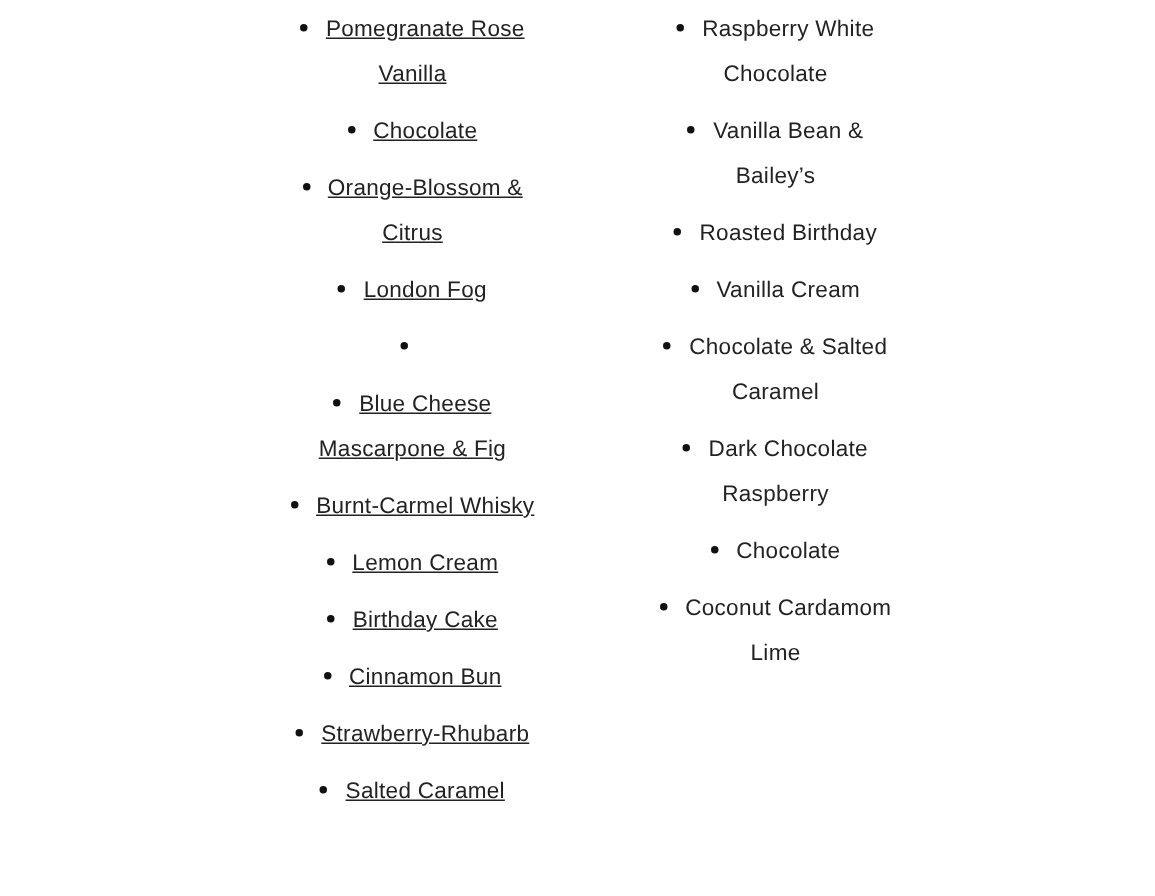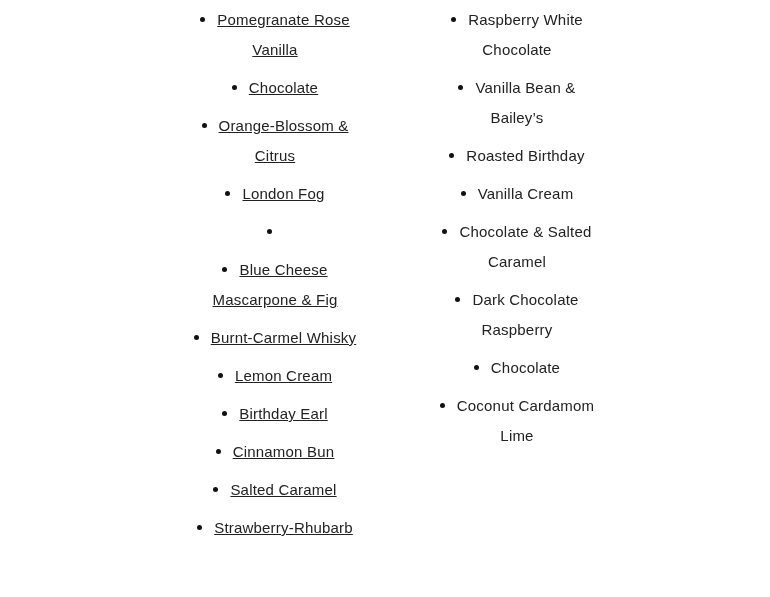--- a/index.html
+++ b/index.html
@@ -56,24 +56,24 @@
 <div class="flavor-columns">
   <ul class="col col-left">
     <li class="item"><span class="bullet"></span><span>Pomegranate Rose Vanilla</span></li>
     <li class="item"><span class="bullet"></span><span>Chocolate</span></li>
     <li class="item"><span class="bullet"></span><span>Orange-Blossom &amp; Citrus</span></li>
     <li class="item"><span class="bullet"></span><span>London Fog</span></li>
     <li class="item"><span class="bullet"></span></li>
     <li class="item"><span class="bullet"></span><span>Blue Cheese Mascarpone &amp; Fig</span></li>
     <li class="item"><span class="bullet"></span><span>Burnt-Carmel Whisky</span></li>
     <li class="item"><span class="bullet"></span><span>Lemon Cream</span></li>
-    <li class="item"><span class="bullet"></span><span>Birthday Earl</span></li>
+    <li class="item"><span class="bullet"></span><span>Birthday Cake</span></li>
     <li class="item"><span class="bullet"></span><span>Cinnamon Bun</span></li>
+    <li class="item"><span class="bullet"></span><span>Strawberry-Rhubarb</span></li>
     <li class="item"><span class="bullet"></span><span>Salted Caramel</span></li>
-    <li class="item"><span class="bullet"></span><span>Strawberry-Rhubarb</span></li>
   </ul>
 
   <ul class="col col-right">
     <li class="item"><span class="bullet"></span><span>Raspberry White Chocolate</span></li>
     <li class="item"><span class="bullet"></span><span>Vanilla Bean &amp; Bailey’s</span></li>
     <li class="item"><span class="bullet"></span><span>Roasted Birthday</span></li>
     <li class="item"><span class="bullet"></span><span>Vanilla Cream</span></li>
     <li class="item"><span class="bullet"></span><span>Chocolate &amp; Salted Caramel</span></li>
     <li class="item"><span class="bullet"></span><span>Dark Chocolate Raspberry</span></li>
     <li class="item"><span class="bullet"></span><span>Chocolate</span></li>

